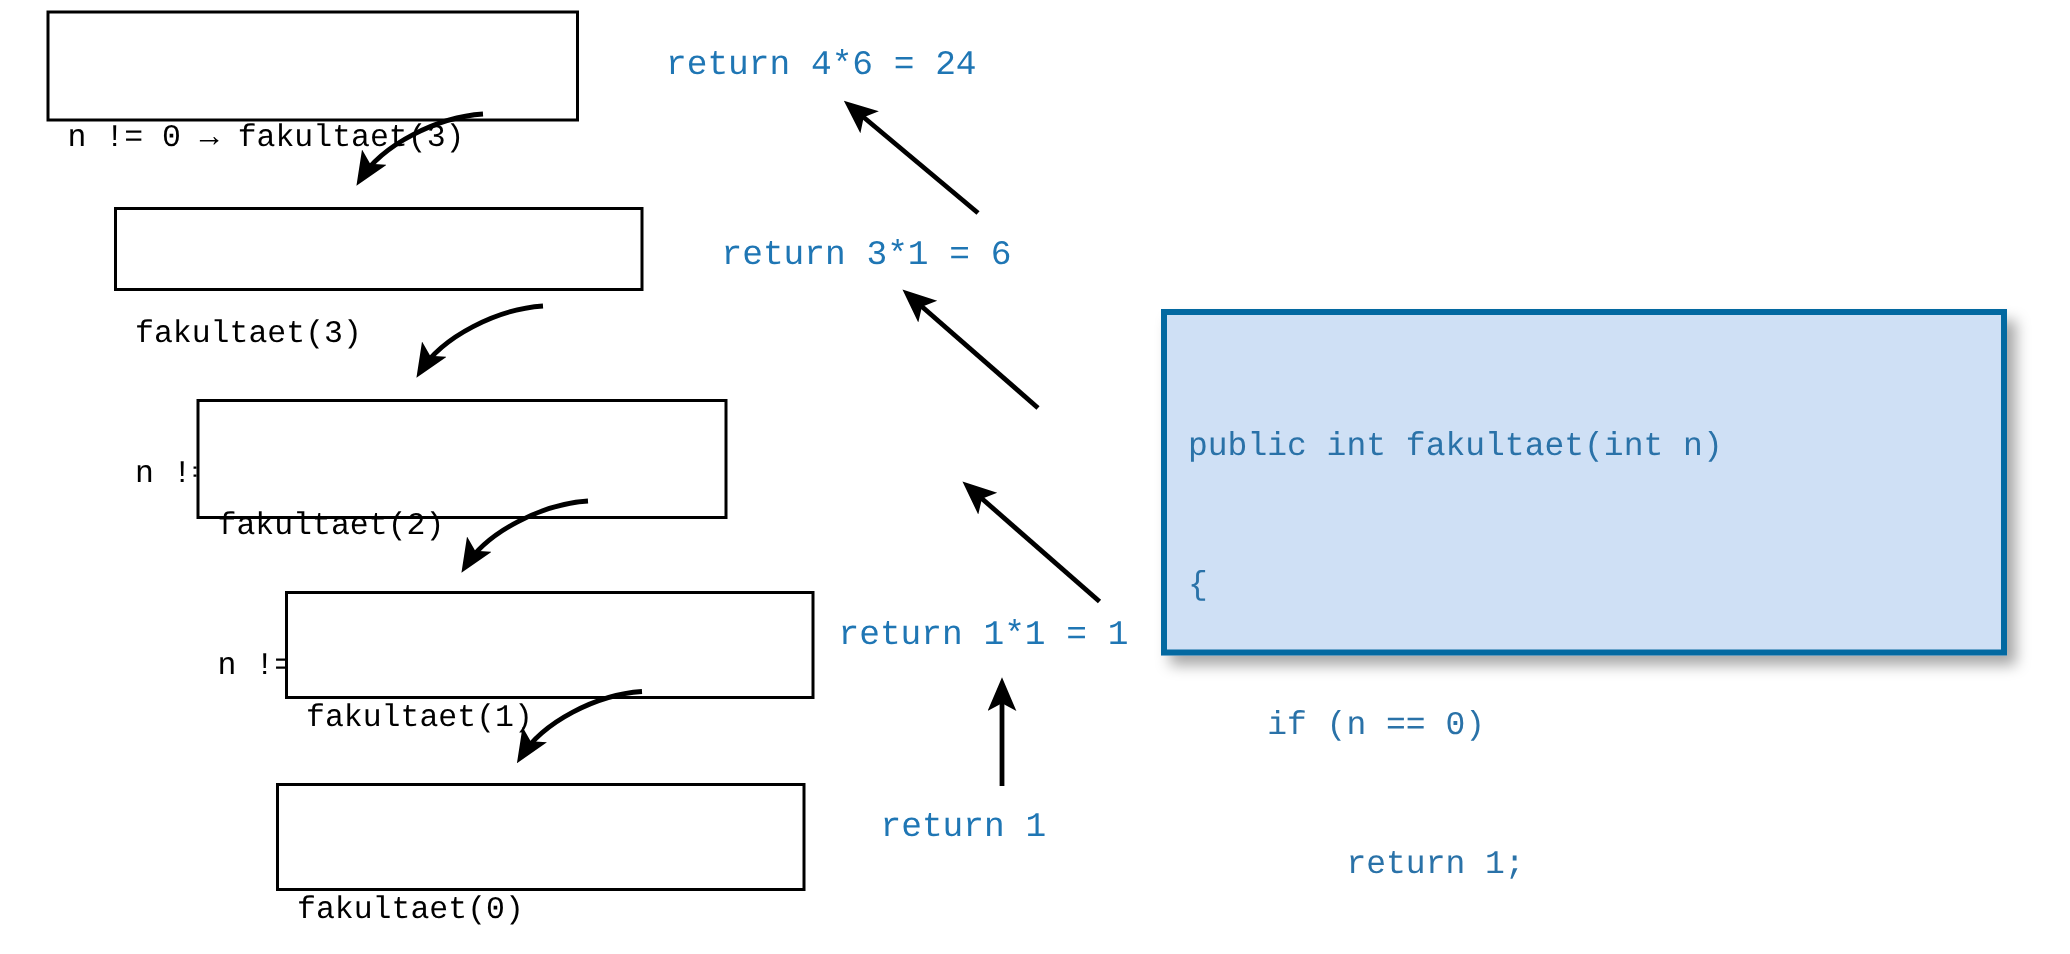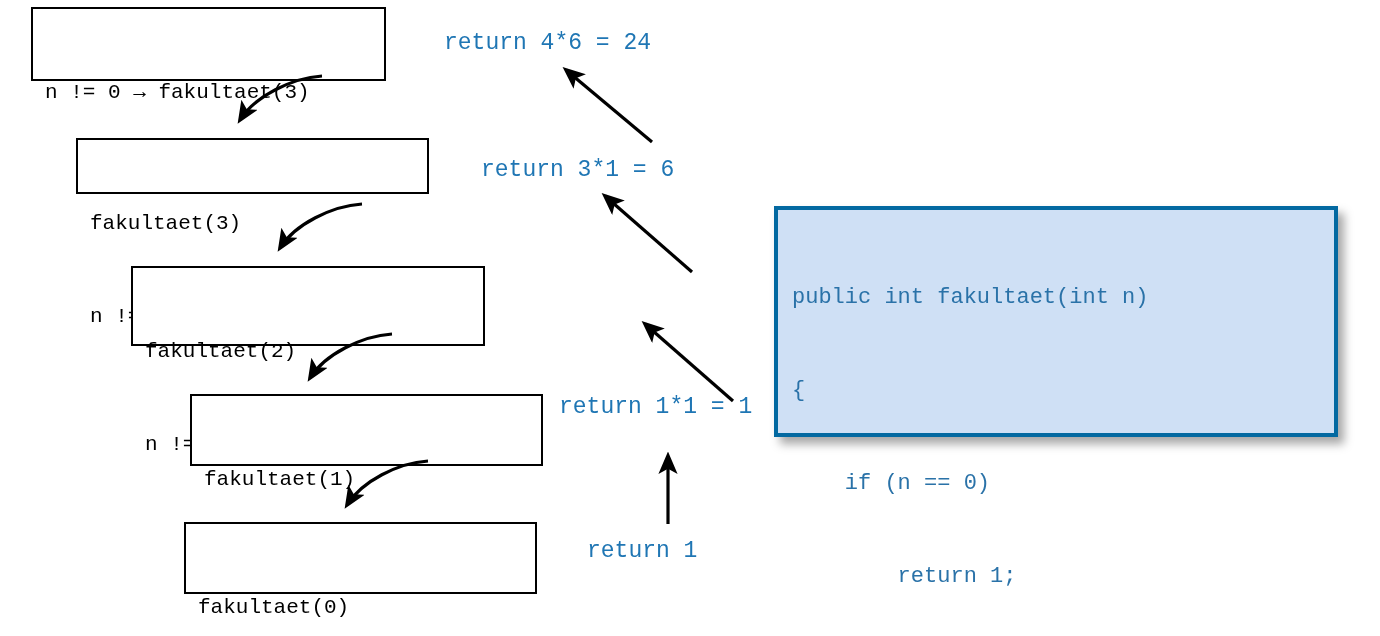--- a/index.html
+++ b/index.html
@@ -129,21 +129,21 @@
   <div class="frame-box" style="left:184px; top:522px; width:353px; height:72px;">
     <span class="frame-line">fakultaet(0)</span>
     
   </div>
 
   <div class="return-label" style="left:416px; top:30px;">return 4*6 = 24</div>
 
   <div class="return-label" style="left:453px; top:157px;">return 3*1 = 6</div>
 
 
-  <div class="return-label" style="left:531px; top:394px;">return 1*1 = 1</div>
+  <div class="return-label" style="left:531px; top:410px;">return 1*1 = 1</div>
 
   <div class="return-label" style="left:559px; top:538px;">return 1</div>
 
 
   <div class="code-panel" style="left:774px; top:206px; width:564px; height:231px;">
     <span class="code-line">public int fakultaet(int n)</span>
     <span class="code-line">{</span>
     <span class="code-line">    if (n == 0)</span>
     <span class="code-line">        return 1;</span>
     

